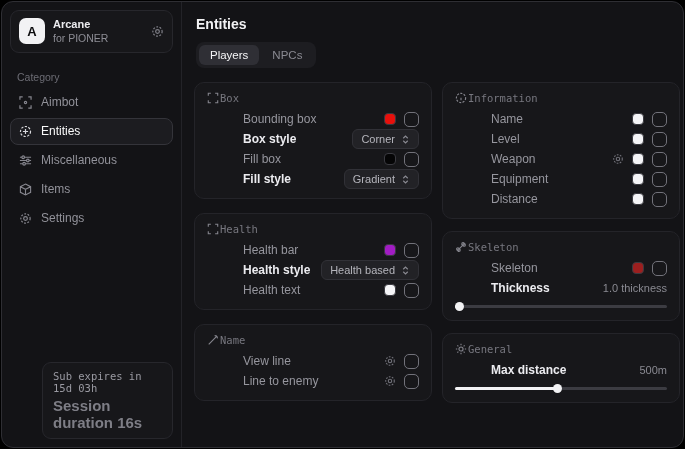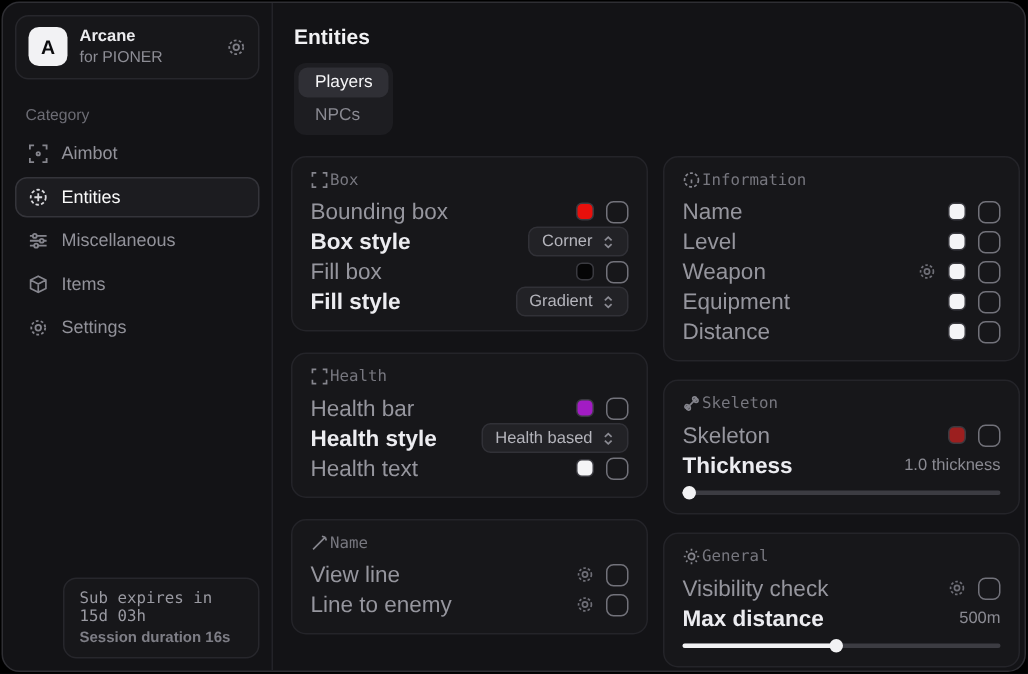--- a/index.html
+++ b/index.html
@@ -25,37 +25,37 @@
   .category { color:#6c6c74; font-size:10.5px; margin:10px 0 6px 15px; }
   .nav { display:flex; flex-direction:column; gap:2px; padding:0 8px; }
   .nav-item { display:flex; align-items:center; gap:9px; height:27px; padding:0 8px;
               border-radius:8px; color:#92929a; font-size:12px; cursor:pointer;
               border:1px solid transparent; }
   .nav-item.active { background:#1c1c20; border-color:#34343a; color:#fafafa; }
   .sidebar-footer { position:absolute; left:8px; right:8px; bottom:8px;
                     border:1px solid #27272c; border-radius:9px; background:#17171a;
                     padding:7px 10px;margin-left:32px; }
   .sub-line1 { font-family:"DejaVu Sans Mono", monospace; font-size:10.5px; color:#9a9aa2; }
-  .sub-line2 { font-size:10px; color:#7e7e86; margin-top:3px; font-weight:bold; }
+  .sub-line2 { font-size:15px; color:#7e7e86; margin-top:3px; font-weight:bold; }
   
   .main { flex:1; padding:14px 7px 0 12px; }
   .page-title { color:#f2f2f4; font-size:14px; font-weight:bold; margin-left:2px; }
   .tabs { display:inline-flex; gap:2px; background:#1d1d21; border-radius:8px;
-          padding:3px; margin:10px 0 14px 2px;flex-direction:column; }
+          padding:3px; margin:10px 0 14px 2px; }
   .tab { font-size:11.5px; color:#8a8a92; padding:4px 11px; border-radius:6px; cursor:pointer; }
   .tab.active { background:#2f2f35; color:#f5f5f7; }
   .columns { display:flex; gap:10px; }
   .col { width:238px; display:flex; flex-direction:column; }
   .col-left { gap:14px; }
   .col-right { gap:12px; }
   .card { background:#17171a; border:1px solid #242429; border-radius:10px; padding:9px 12px; }
   .card-head { display:flex; align-items:center; gap:1px; margin-bottom:5px;
                font-family:"DejaVu Sans Mono", monospace; font-size:10.5px; color:#77777f; }
   .row { display:flex; align-items:center; justify-content:space-between; height:20px; }
-  .row-label { color:#96969e; font-size:15px; }
+  .row-label { color:#96969e; font-size:12px;margin-left:36px; }
   .row-label.bright { color:#ececf0; font-weight:bold; }
   .row-right { display:flex; align-items:center; gap:8px; }
   .swatch { width:12px; height:12px; border-radius:4px; border:1px solid #3a3a40; }
   .checkbox { width:15px; height:15px; border:1.5px solid #72727a; border-radius:5px;
               background:transparent; cursor:pointer; }
   .mini-gear { color:#6f6f77; cursor:pointer; display:inline-flex; }
   .dropdown { display:inline-flex; align-items:center; gap:6px; background:#222226;
               border:1px solid #313137; border-radius:6px; padding:3px 8px; cursor:pointer;text-align:right; }
   .dropdown-value { color:#b5b5bc; font-size:11px; }
   .dropdown-icon { color:#8a8a92; display:inline-flex; }
@@ -368,32 +368,20 @@
           <div class="card-head">
             <span class="icon">
               <svg width="12" height="12" viewBox="0 0 14 14" fill="none" stroke="currentColor" stroke-width="1.3">
                 <circle cx="7" cy="7" r="2.4"></circle>
                 <path d="M7 1v1.6M7 11.4V13M1 7h1.6M11.4 7H13M2.8 2.8l1.1 1.1M10.1 10.1l1.1 1.1M11.2 2.8l-1.1 1.1M3.9 10.1 2.8 11.2"></path>
               </svg>
             </span>
             <span>General</span>
           </div>
           <div class="row">
-            <span class="row-label">Visibility check</span>
-            <span class="row-right">
-              <span class="mini-gear">
-                <svg width="12" height="12" viewBox="0 0 14 14" fill="none" stroke="currentColor" stroke-width="1.3">
-                  <circle cx="7" cy="7" r="2"></circle>
-                    <circle cx="7" cy="7" r="5" stroke-dasharray="2 1.6"></circle>
-                </svg>
-              </span>
-              <span class="checkbox"></span>
-            </span>
-          </div>
-          <div class="row">
             <span class="row-label bright">Max distance</span>
             <span class="row-value">500m</span>
           </div>
           <div class="slider">
             <div class="slider-track"></div>
             <div class="slider-fill" style="width: 48%;"></div>
             <div class="slider-thumb" style="left: 48%;"></div>
           </div>
         </div>
 

